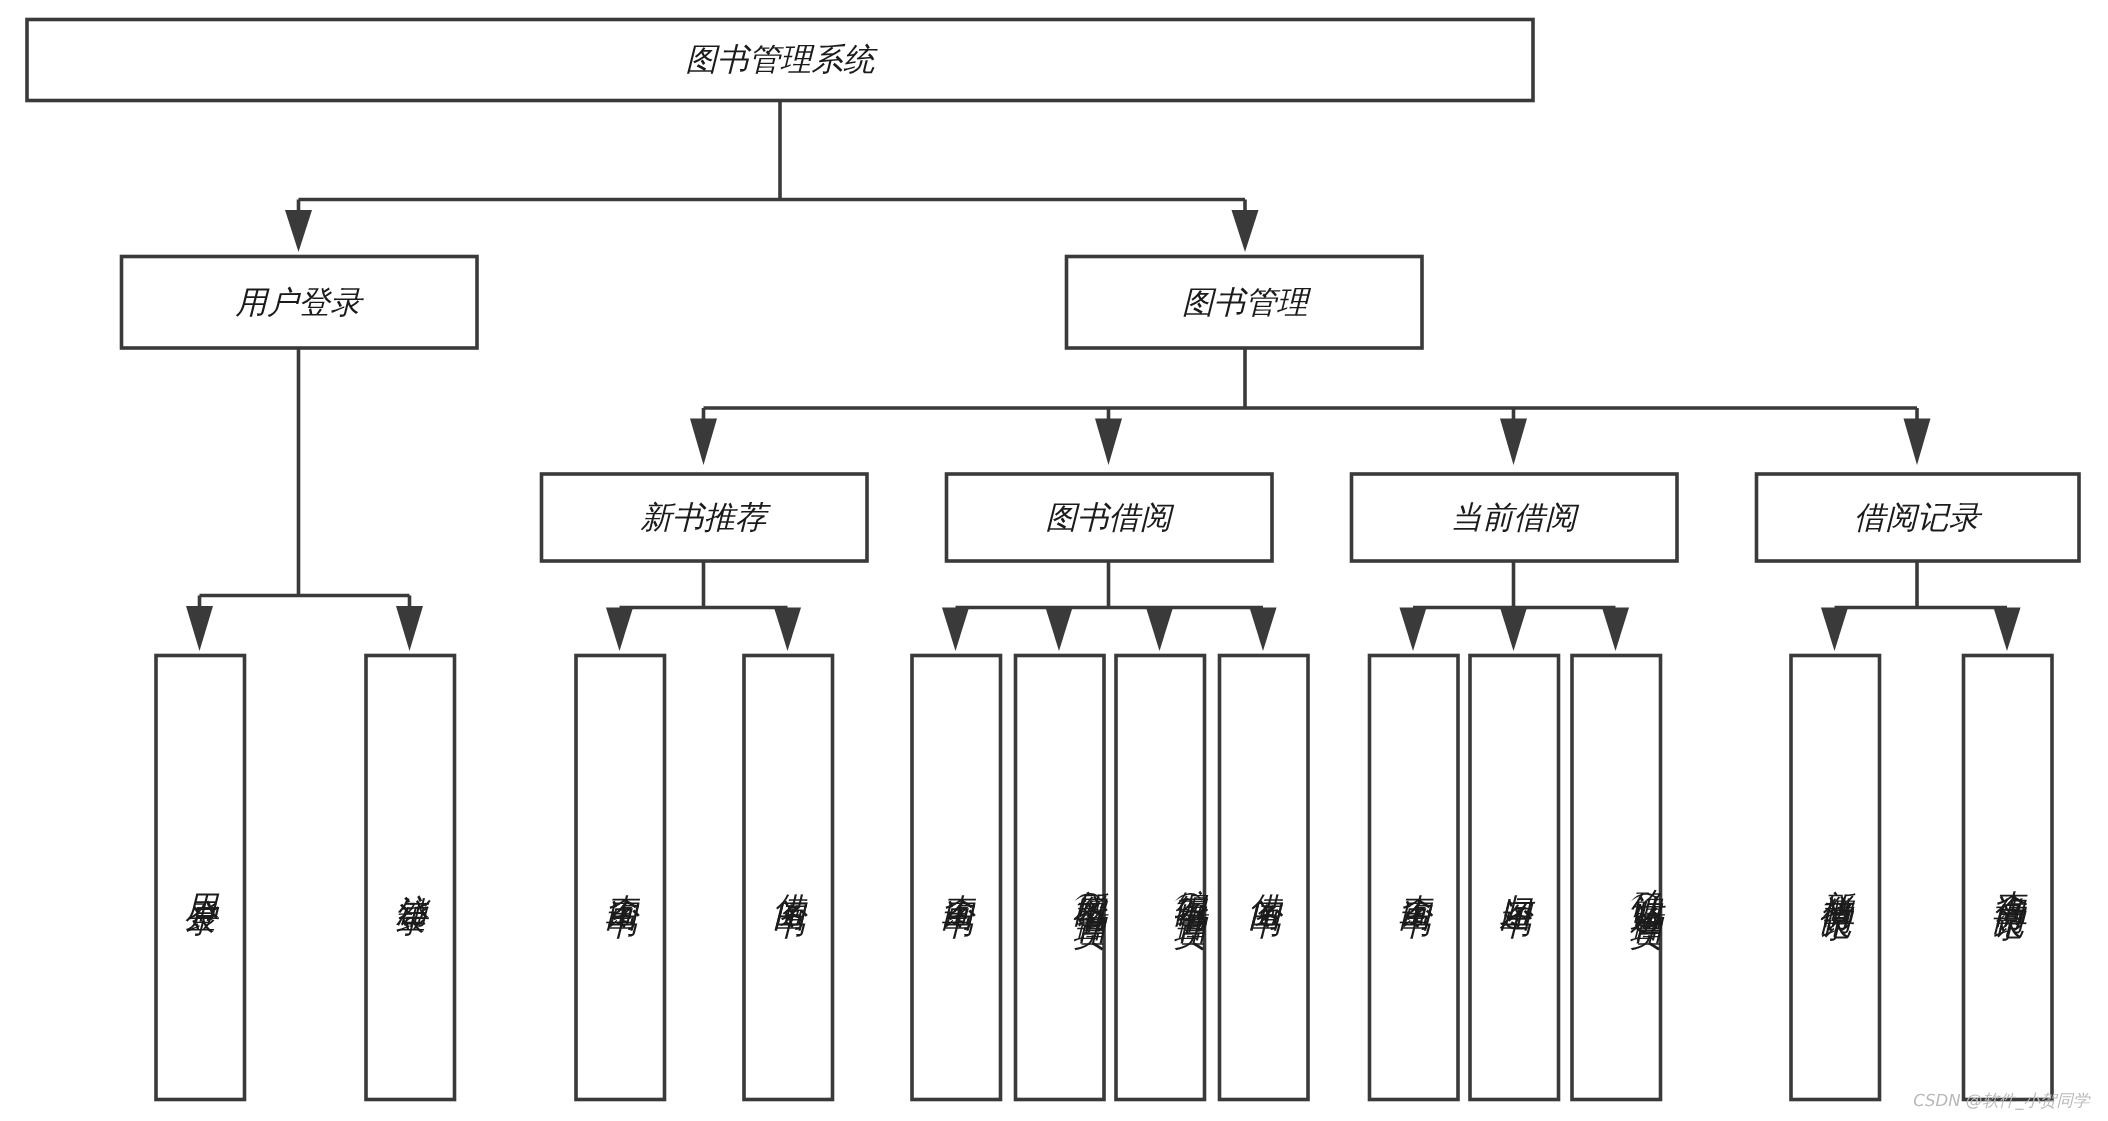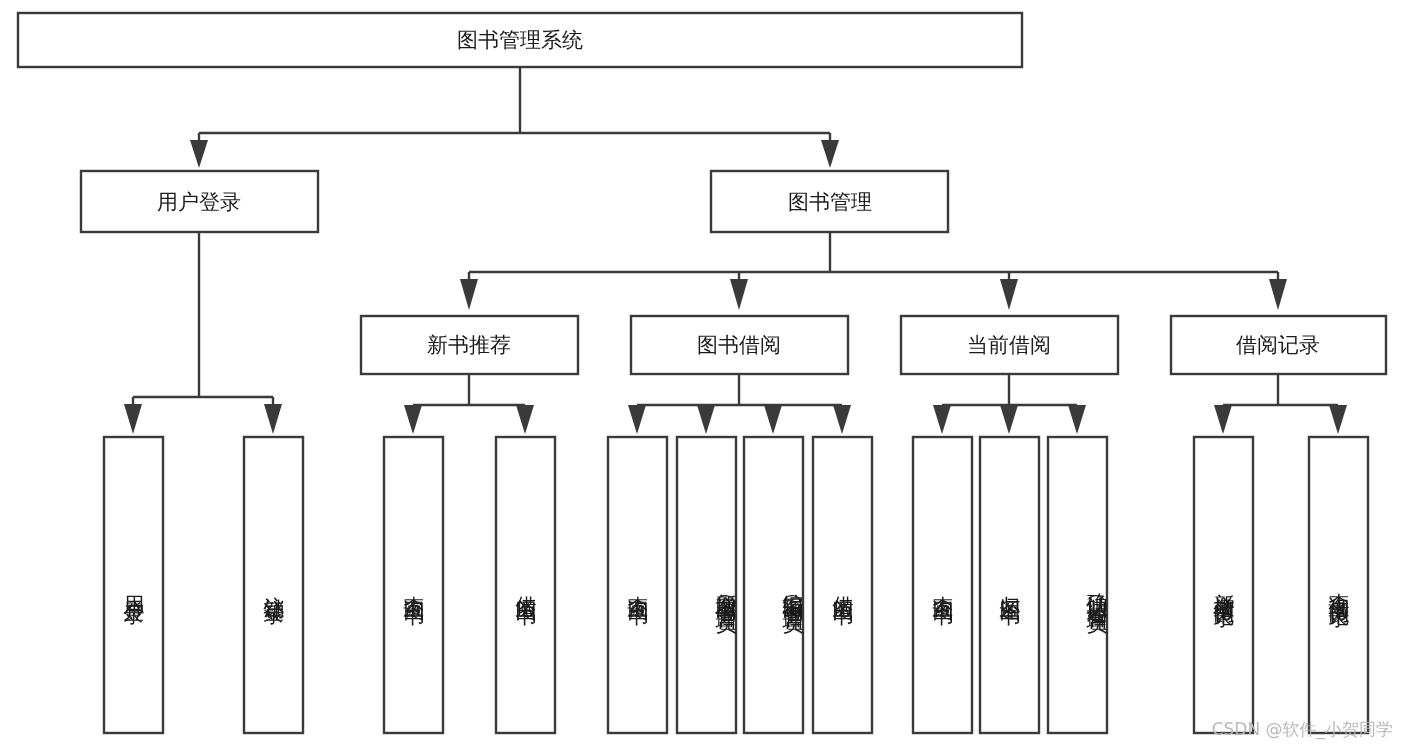--- a/index.html
+++ b/index.html
@@ -11,20 +11,21 @@
     width: 1405px;
     height: 747px;
     font-family: "DejaVu Sans", "Liberation Sans", sans-serif;
     overflow: hidden;
   }
   #diagram-root {
     position: relative;
     width: 1405px;
     height: 747px;
     background: #ffffff;
+    font-style: italic;
   }
   svg#tree-svg {
     position: absolute;
     left: 0;
     top: 0;
     width: 1405px;
     height: 747px;
   }
   .node-box {
     fill: #ffffff;
@@ -62,21 +63,21 @@
     justify-content: center;
     white-space: nowrap;
     pointer-events: none;
     user-select: none;
   }
   .watermark {
     position: absolute;
     right: 12px;
     bottom: 6px;
     font-family: "DejaVu Sans", "Liberation Sans", sans-serif;
-    font-size: 17px;
+    font-size: 11px;
     color: #b9b9b9;
     white-space: nowrap;
     user-select: none;
     margin-left: 15px;
   }
 </style>
 </head>
 <body>
 
 <div id="diagram-root">

